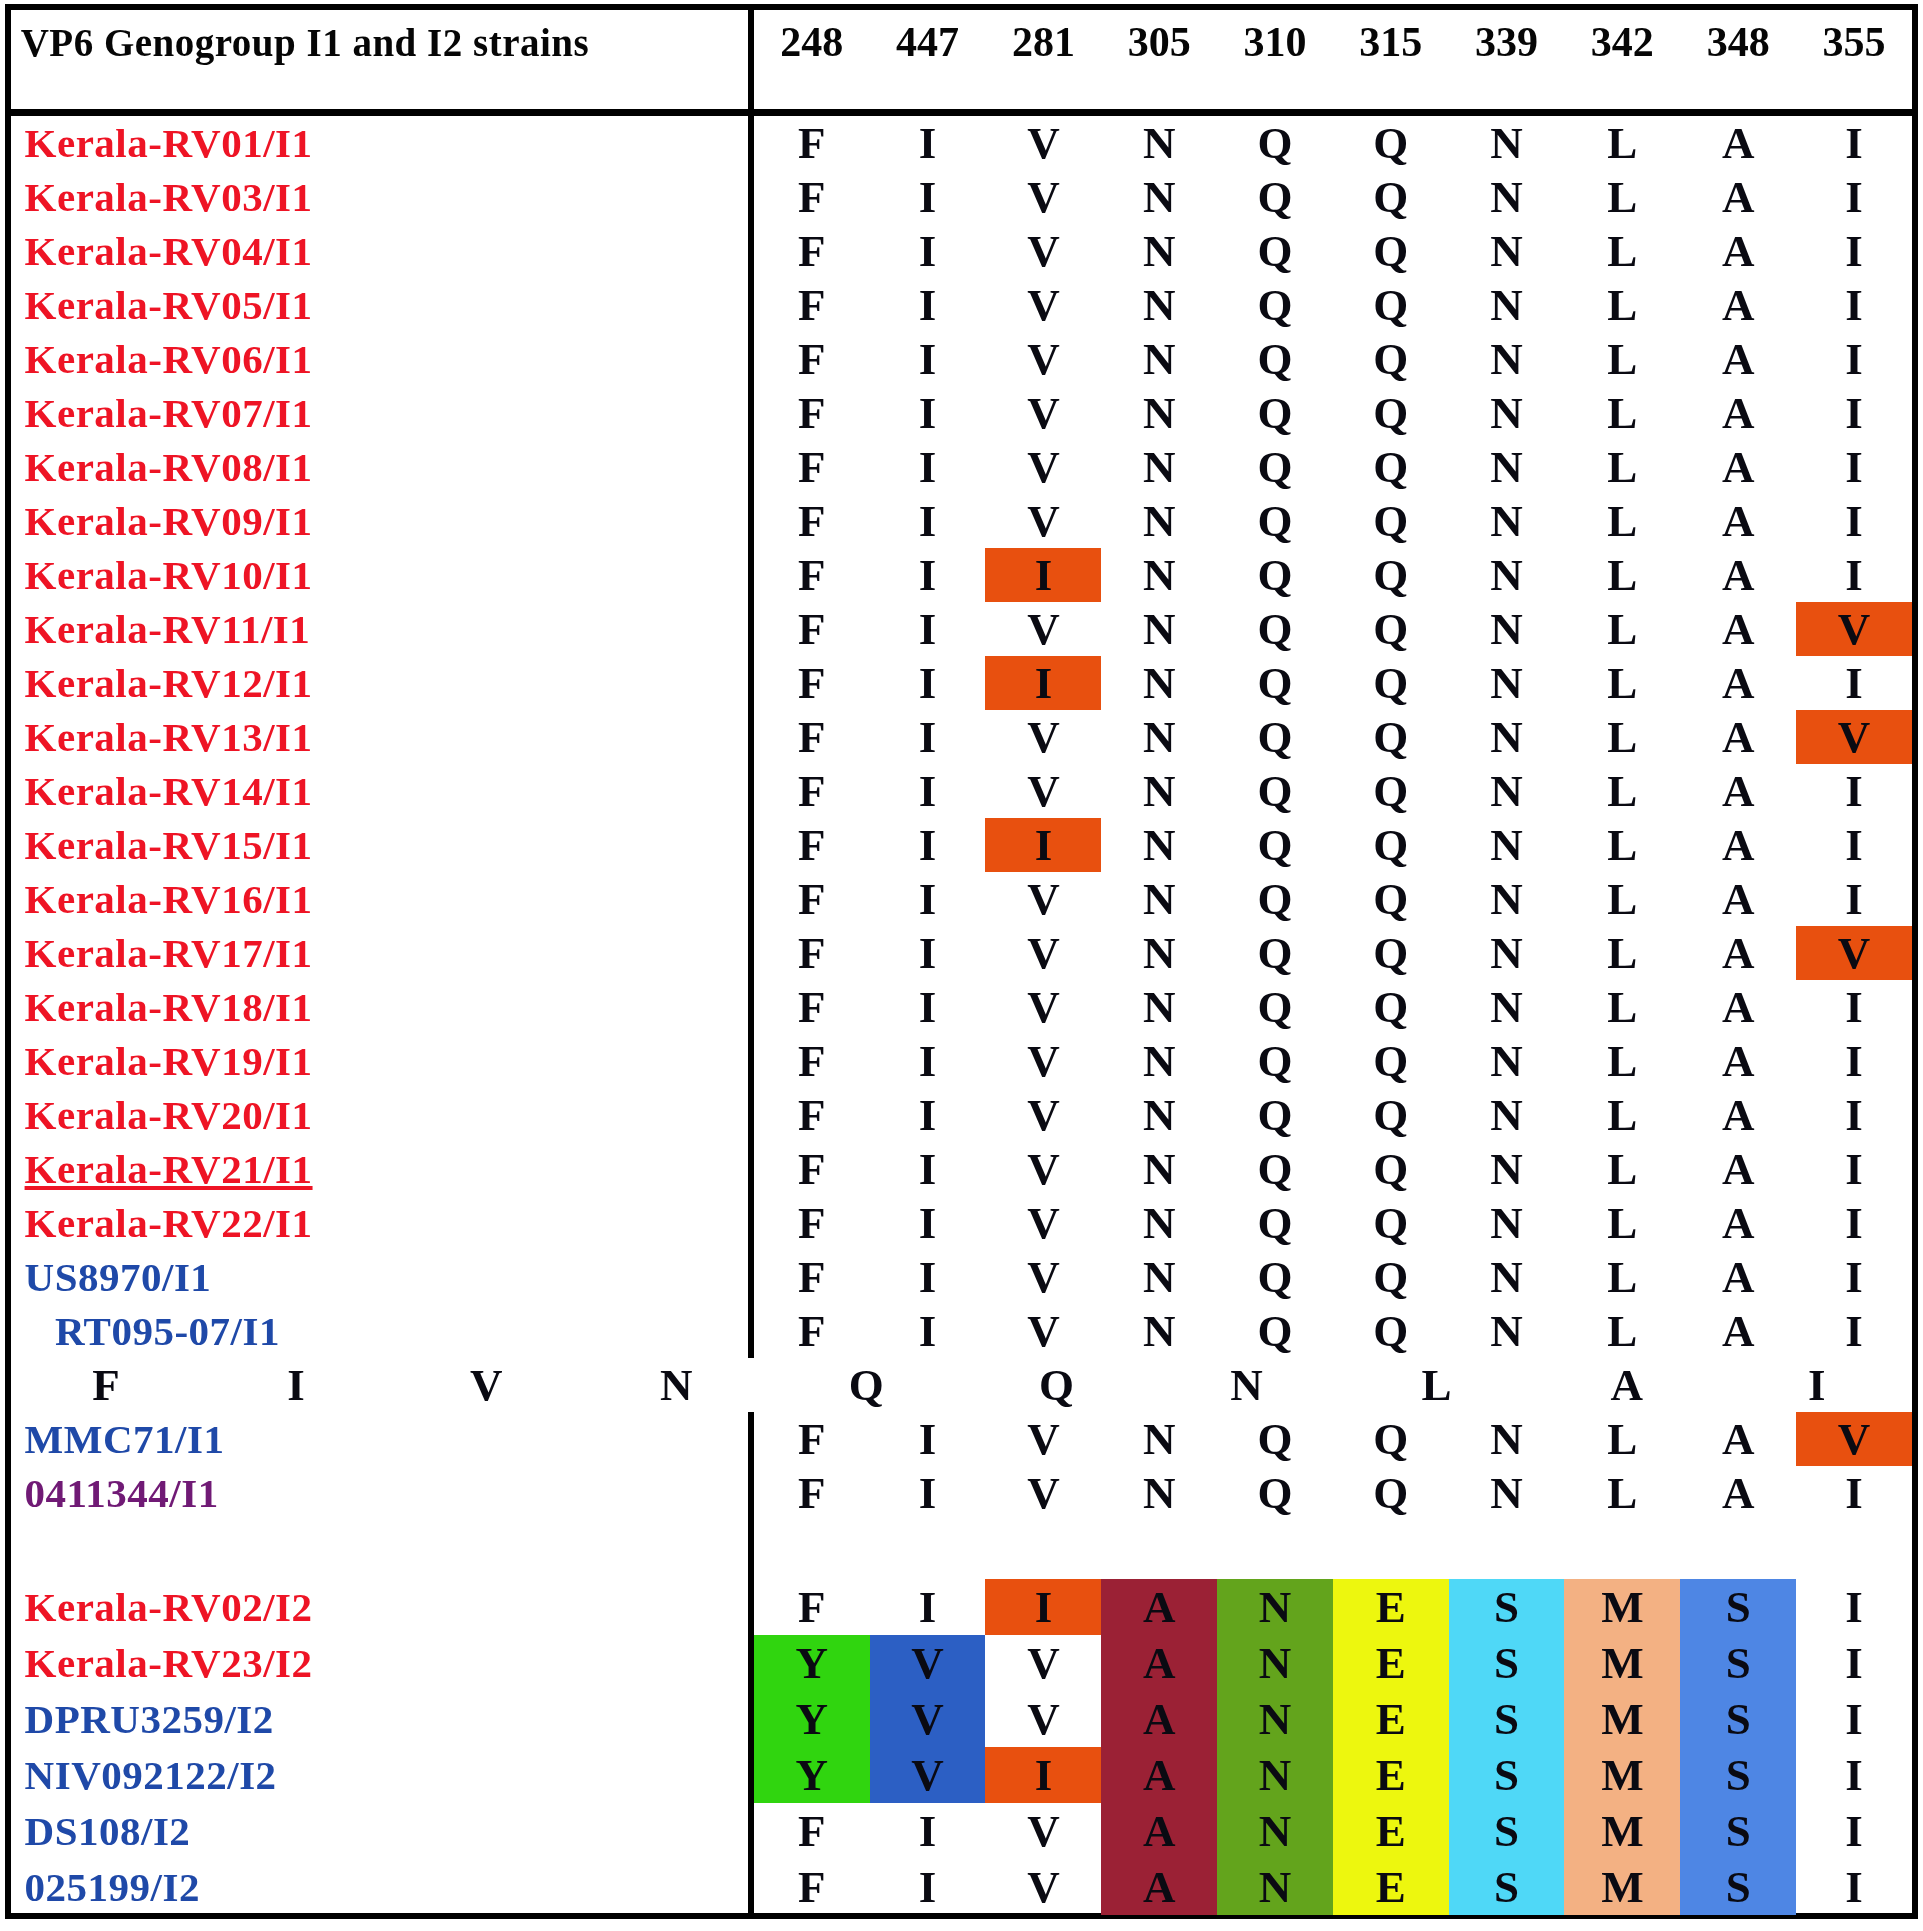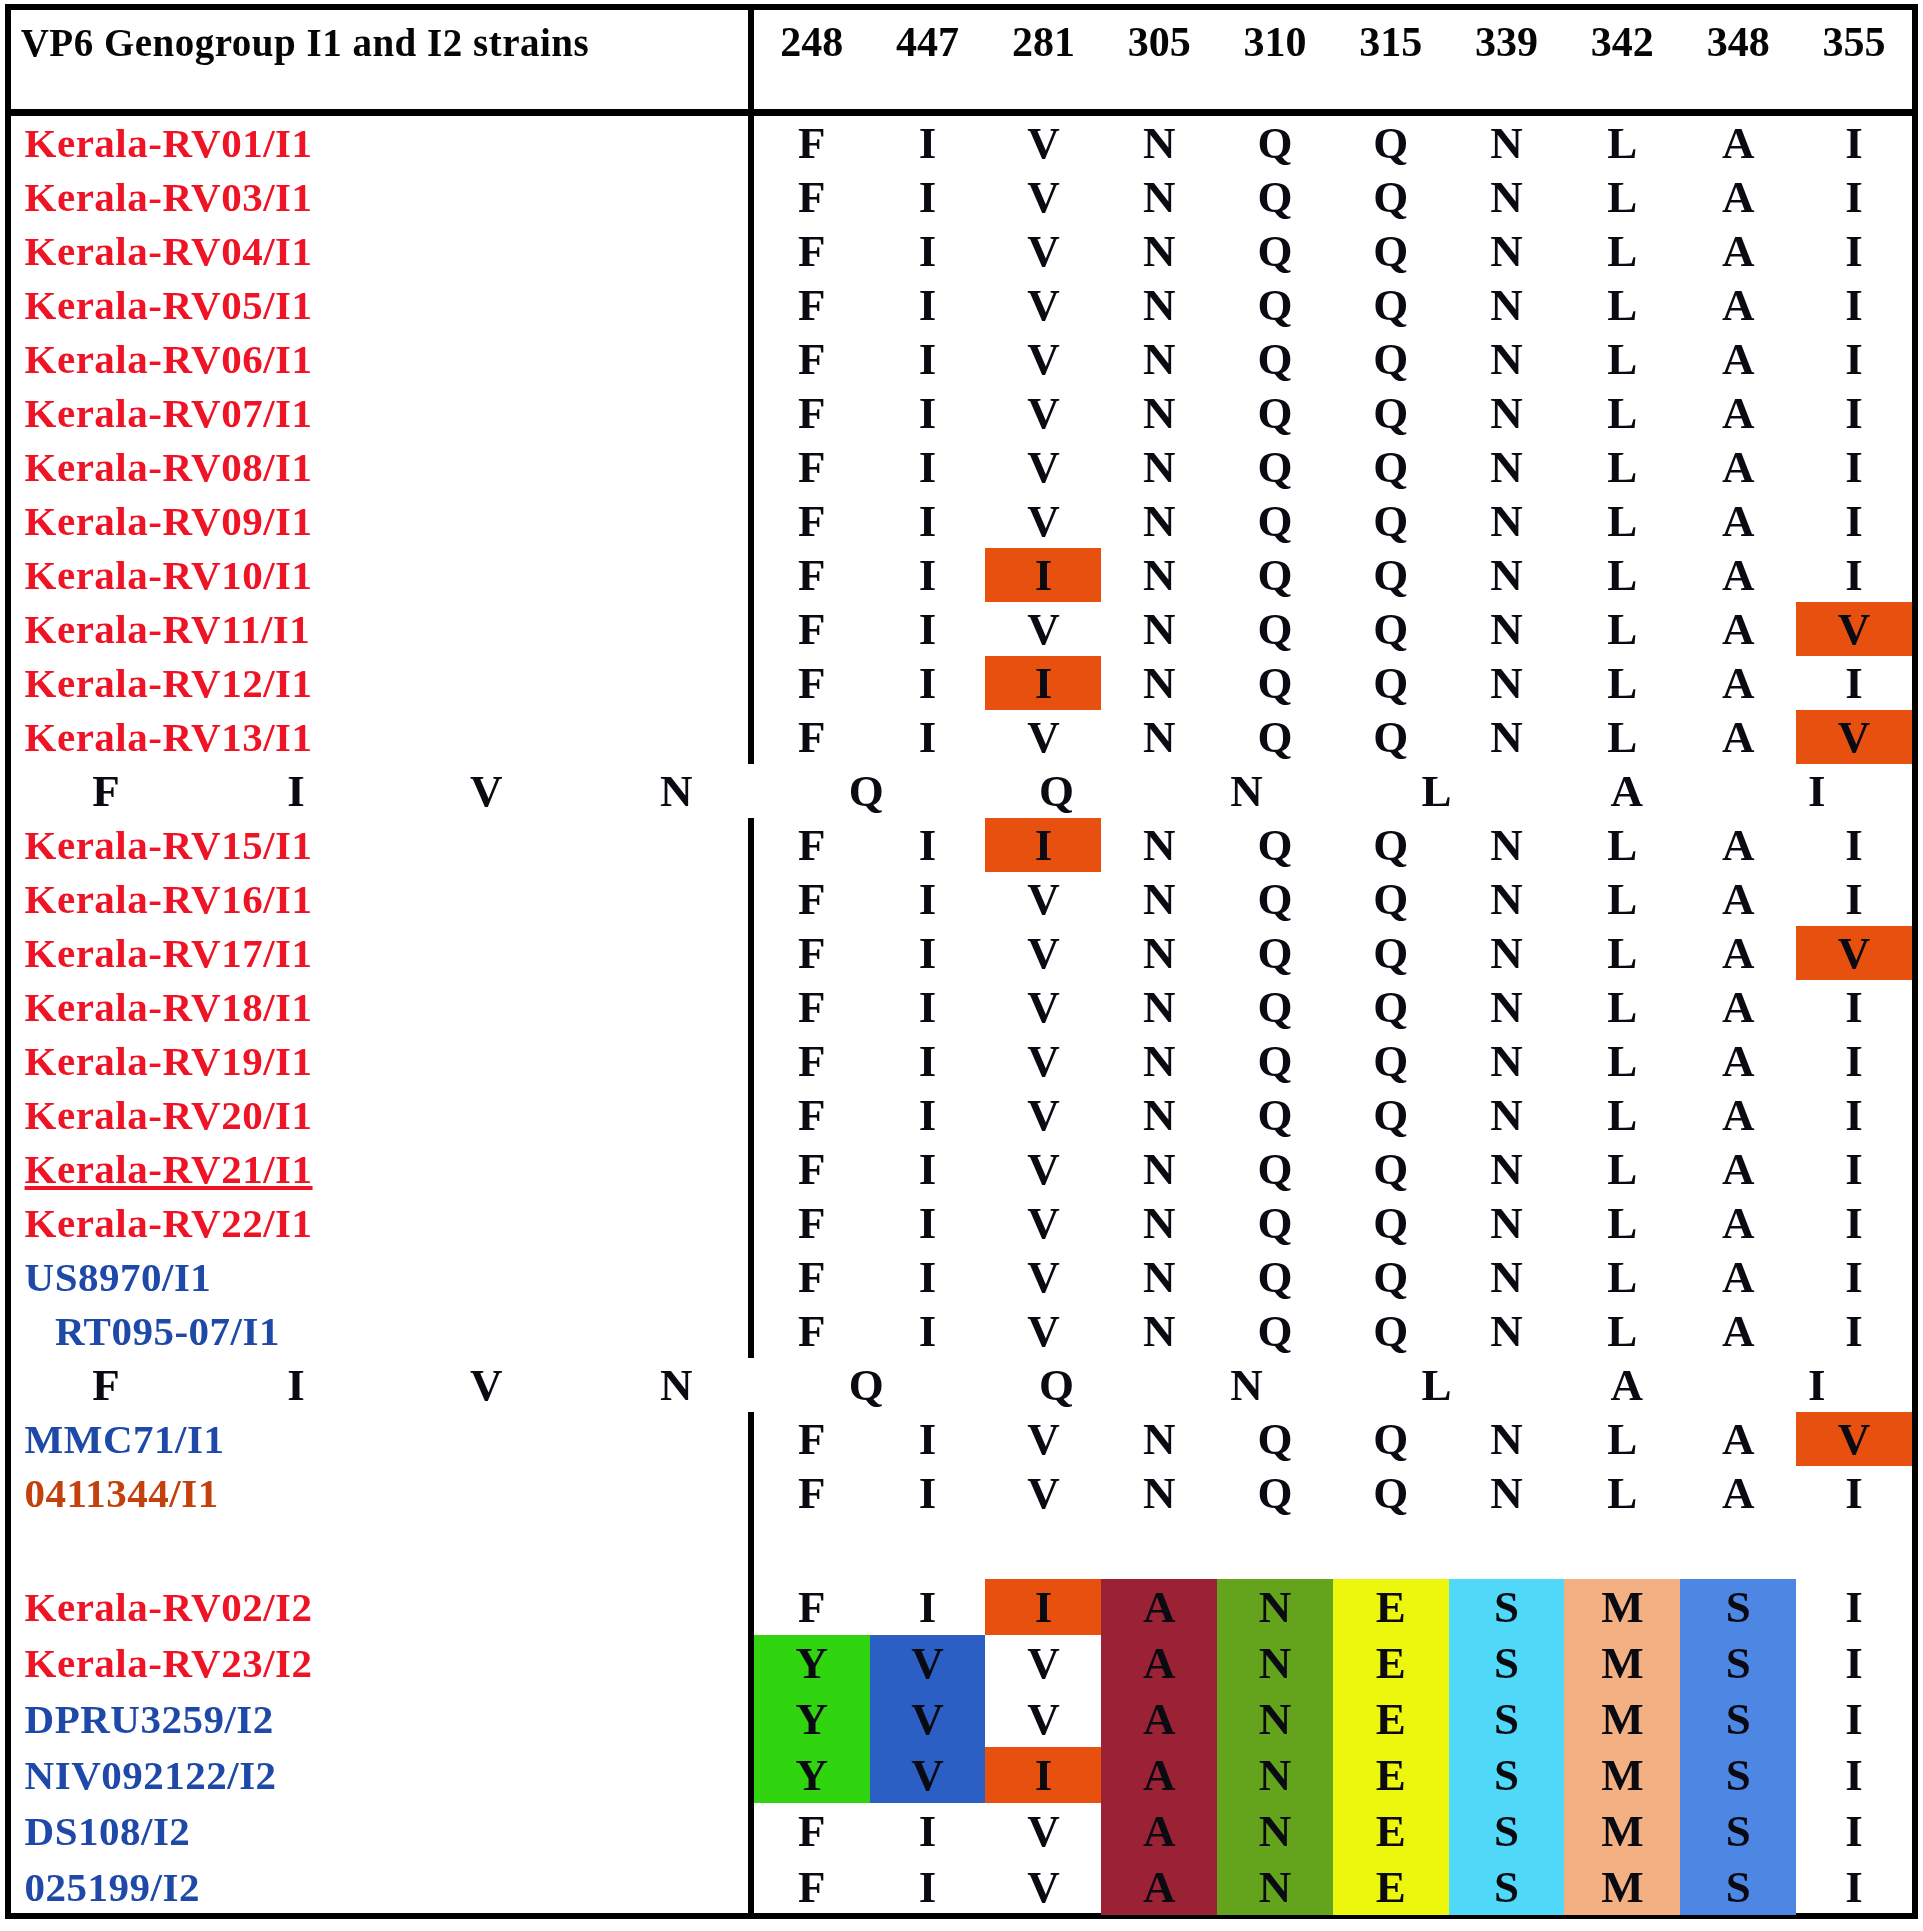--- a/index.html
+++ b/index.html
@@ -285,20 +285,21 @@
           <div class="cell" style="color: rgb(10, 10, 18);">N</div>
           <div class="cell" style="color: rgb(10, 10, 18);">Q</div>
           <div class="cell" style="color: rgb(10, 10, 18);">Q</div>
           <div class="cell" style="color: rgb(10, 10, 18);">N</div>
           <div class="cell" style="color: rgb(10, 10, 18);">L</div>
           <div class="cell" style="color: rgb(10, 10, 18);">A</div>
           <div class="cell" style="color: rgb(10, 10, 18); background: rgb(232, 80, 15);">V</div>
         </div>
       </div>
       <div class="row g1-row">
+        <div class="name" style="color: rgb(238, 20, 37);">Kerala-RV14/I1</div>
         <div class="cells">
           <div class="cell" style="color: rgb(10, 10, 18);">F</div>
           <div class="cell" style="color: rgb(10, 10, 18);">I</div>
           <div class="cell" style="color: rgb(10, 10, 18);">V</div>
           <div class="cell" style="color: rgb(10, 10, 18);">N</div>
           <div class="cell" style="color: rgb(10, 10, 18);">Q</div>
           <div class="cell" style="color: rgb(10, 10, 18);">Q</div>
           <div class="cell" style="color: rgb(10, 10, 18);">N</div>
           <div class="cell" style="color: rgb(10, 10, 18);">L</div>
           <div class="cell" style="color: rgb(10, 10, 18);">A</div>
@@ -478,21 +479,21 @@
           <div class="cell" style="color: rgb(10, 10, 18);">N</div>
           <div class="cell" style="color: rgb(10, 10, 18);">Q</div>
           <div class="cell" style="color: rgb(10, 10, 18);">Q</div>
           <div class="cell" style="color: rgb(10, 10, 18);">N</div>
           <div class="cell" style="color: rgb(10, 10, 18);">L</div>
           <div class="cell" style="color: rgb(10, 10, 18);">A</div>
           <div class="cell" style="color: rgb(10, 10, 18); background: rgb(232, 80, 15);">V</div>
         </div>
       </div>
       <div class="row g1-row">
-        <div class="name" style="color: #c2410c; font-family: Liberation Serif, serif;">0411344/I1</div>
+        <div class="name" style="color: #701a75; font-family: Liberation Serif, serif;">0411344/I1</div>
         <div class="cells">
           <div class="cell" style="color: rgb(10, 10, 18);">F</div>
           <div class="cell" style="color: rgb(10, 10, 18);">I</div>
           <div class="cell" style="color: rgb(10, 10, 18);">V</div>
           <div class="cell" style="color: rgb(10, 10, 18);">N</div>
           <div class="cell" style="color: rgb(10, 10, 18);">Q</div>
           <div class="cell" style="color: rgb(10, 10, 18);">Q</div>
           <div class="cell" style="color: rgb(10, 10, 18);">N</div>
           <div class="cell" style="color: rgb(10, 10, 18);">L</div>
           <div class="cell" style="color: rgb(10, 10, 18);">A</div>

